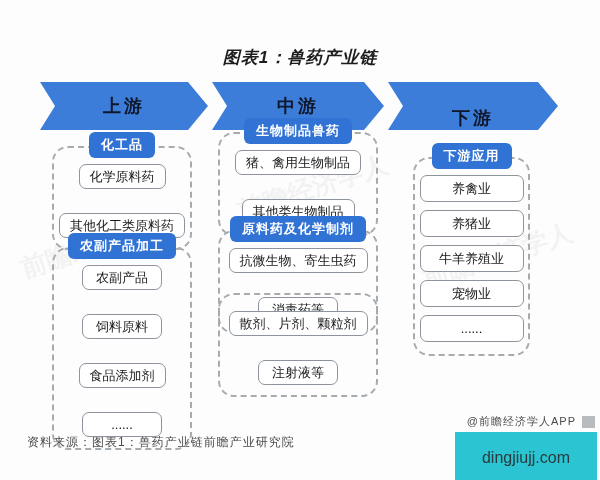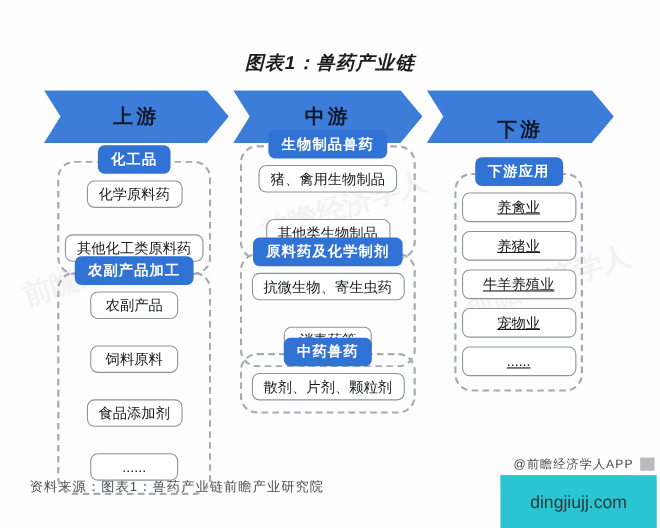--- a/index.html
+++ b/index.html
@@ -38,21 +38,21 @@
     font-size:13px;color:#17181a;padding:3px 10px;min-width:58px;
     text-align:center;white-space:nowrap;line-height:17px;
   }
   .group-chem{left:52px;top:131px;width:140px;}
   .group-agri{left:52px;top:232px;width:140px;}
   .group-bio{left:218px;top:117px;width:160px;}
   .group-api{left:218px;top:215px;width:160px;}
   .group-tcm{left:218px;top:306px;width:160px;}
   .group-down{left:413px;top:142px;width:117px;}
   .group-down .gbox{gap:8px;padding-bottom:12px;}
-  .group-down .item{min-width:78px;padding:4px 12px;text-decoration:underline;}
+  .group-down .item{min-width:78px;padding:4px 12px;}
   .group-agri .gbox{padding-bottom:11px;}
   
   .wmk{
     position:absolute;color:#6d7377;opacity:0.07;font-size:26px;font-weight:bold;
     transform:rotate(-18deg);pointer-events:none;white-space:nowrap;
   }
   .wmk-1{left:18px;top:228px;}
   .wmk-2{left:235px;top:170px;}
   .wmk-3{left:420px;top:238px;}
   
@@ -123,23 +123,23 @@
 
   <div class="group group-api">
     <div class="ghead">原料药及化学制剂</div>
     <div class="gbox">
       <div class="item">抗微生物、寄生虫药</div>
       <div class="item">消毒药等</div>
     </div>
   </div>
 
   <div class="group group-tcm">
-    <div class="ghead">中药兽药</div>
     <div class="gbox">
       <div class="item">散剂、片剂、颗粒剂</div>
+      <div class="item">注射液等</div>
     </div>
   </div>
 
   <div class="group group-down">
     <div class="ghead">下游应用</div>
     <div class="gbox">
       <div class="item">养禽业</div>
       <div class="item">养猪业</div>
       <div class="item">牛羊养殖业</div>
       <div class="item">宠物业</div>

